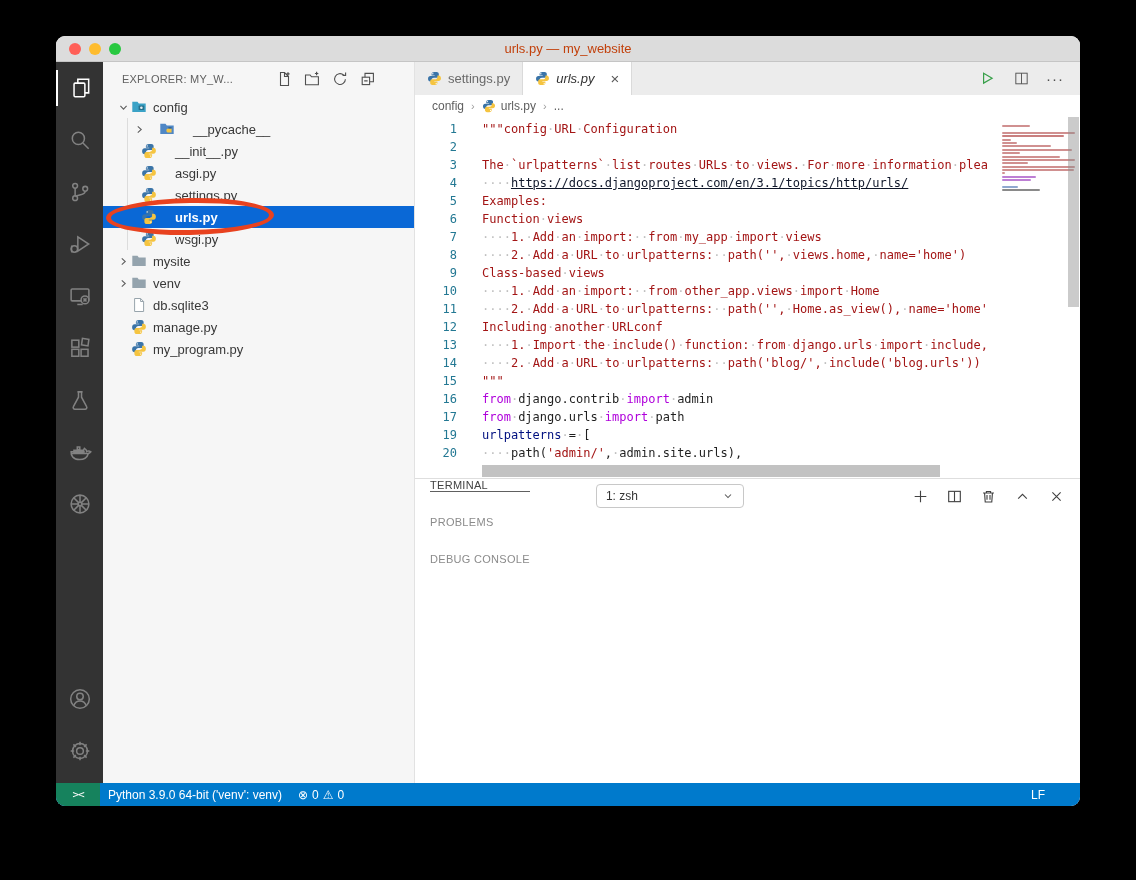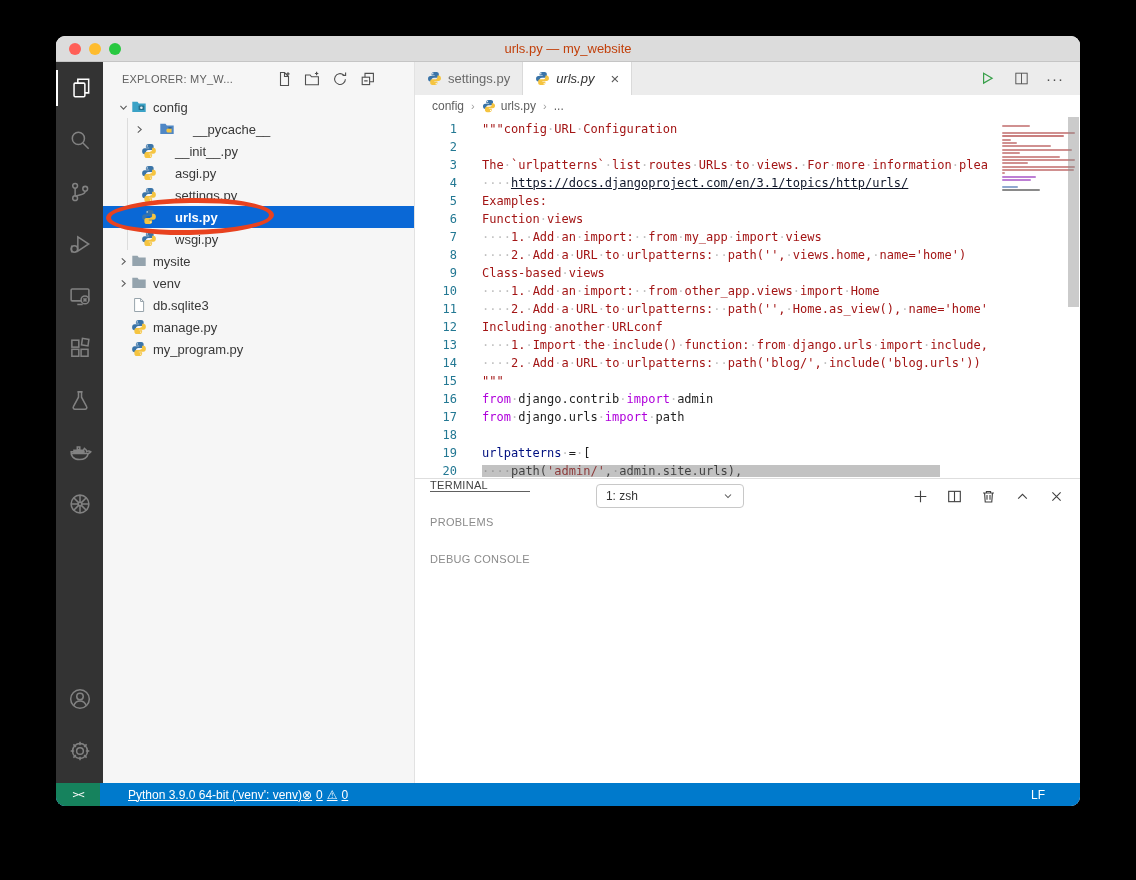--- a/index.html
+++ b/index.html
@@ -111,21 +111,21 @@
   .term-content { padding:14px 0 0 13px; font-family:"DejaVu Sans Mono", monospace; font-size:12.5px; color:#2b2b2b; }
   .t-plain { color:#2b2b2b; } .t-green { color:#13a10e; } .t-cyan { color:#0598bc; font-weight:bold; }
   .cursor-box { display:inline-block; width:8px; height:15px; border:1px solid #3a3a3a; margin-left:7px; vertical-align:-2px; }
 
   
   .statusbar { height:23px; background:#007acc; color:#fff; display:flex; align-items:center;
                font-size:12px; flex:0 0 auto; }
   .sb-remote { width:44px; height:100%; background:#16825d; display:flex; align-items:center; justify-content:center;
                font-family:"DejaVu Sans Mono", monospace; font-size:11px; letter-spacing:-1px; cursor:pointer; }
   .sb-item { display:flex; align-items:center; gap:4px; cursor:pointer; white-space:nowrap; }
-  .sb-left { display:flex; align-items:center; margin-left:28px;text-decoration:underline; }
+  .sb-left { display:flex; align-items:center; gap:16px; margin-left:8px; }
   .sb-right { margin-left:auto; display:flex; align-items:center; gap:17px; padding-right:13px;flex-direction:column; }
   .sb-icon { font-size:12px; }
   .sb-svg svg { width:14px; height:14px; stroke:#fff; fill:none; stroke-width:1.2; display:block; }
 </style>
 </head>
 <body>
 
 <div class="stage">
   <div class="window">
 
@@ -473,21 +473,20 @@
               <div class="code-line"><div class="ln">8</div><div class="lt"><span class="str"><span class="ws">·</span><span class="ws">·</span><span class="ws">·</span><span class="ws">·</span>2.<span class="ws">·</span>Add<span class="ws">·</span>a<span class="ws">·</span>URL<span class="ws">·</span>to<span class="ws">·</span>urlpatterns:<span class="ws">·</span><span class="ws">·</span>path('',<span class="ws">·</span>views.home,<span class="ws">·</span>name='home')</span></div></div>
               <div class="code-line"><div class="ln">9</div><div class="lt"><span class="str">Class-based<span class="ws">·</span>views</span></div></div>
               <div class="code-line"><div class="ln">10</div><div class="lt"><span class="str"><span class="ws">·</span><span class="ws">·</span><span class="ws">·</span><span class="ws">·</span>1.<span class="ws">·</span>Add<span class="ws">·</span>an<span class="ws">·</span>import:<span class="ws">·</span><span class="ws">·</span>from<span class="ws">·</span>other_app.views<span class="ws">·</span>import<span class="ws">·</span>Home</span></div></div>
               <div class="code-line"><div class="ln">11</div><div class="lt"><span class="str"><span class="ws">·</span><span class="ws">·</span><span class="ws">·</span><span class="ws">·</span>2.<span class="ws">·</span>Add<span class="ws">·</span>a<span class="ws">·</span>URL<span class="ws">·</span>to<span class="ws">·</span>urlpatterns:<span class="ws">·</span><span class="ws">·</span>path('',<span class="ws">·</span>Home.as_view(),<span class="ws">·</span>name='home'</span></div></div>
               <div class="code-line"><div class="ln">12</div><div class="lt"><span class="str">Including<span class="ws">·</span>another<span class="ws">·</span>URLconf</span></div></div>
               <div class="code-line"><div class="ln">13</div><div class="lt"><span class="str"><span class="ws">·</span><span class="ws">·</span><span class="ws">·</span><span class="ws">·</span>1.<span class="ws">·</span>Import<span class="ws">·</span>the<span class="ws">·</span>include()<span class="ws">·</span>function:<span class="ws">·</span>from<span class="ws">·</span>django.urls<span class="ws">·</span>import<span class="ws">·</span>include,</span></div></div>
               <div class="code-line"><div class="ln">14</div><div class="lt"><span class="str"><span class="ws">·</span><span class="ws">·</span><span class="ws">·</span><span class="ws">·</span>2.<span class="ws">·</span>Add<span class="ws">·</span>a<span class="ws">·</span>URL<span class="ws">·</span>to<span class="ws">·</span>urlpatterns:<span class="ws">·</span><span class="ws">·</span>path('blog/',<span class="ws">·</span>include('blog.urls'))</span></div></div>
               <div class="code-line"><div class="ln">15</div><div class="lt"><span class="str">"""</span></div></div>
               <div class="code-line"><div class="ln">16</div><div class="lt"><span class="kw">from</span><span class="df"><span class="ws">·</span>django.contrib<span class="ws">·</span></span><span class="kw">import</span><span class="df"><span class="ws">·</span>admin</span></div></div>
               <div class="code-line"><div class="ln">17</div><div class="lt"><span class="kw">from</span><span class="df"><span class="ws">·</span>django.urls<span class="ws">·</span></span><span class="kw">import</span><span class="df"><span class="ws">·</span>path</span></div></div>
-              <div class="code-line"><div class="ln">18</div><div class="lt"></div></div>
               <div class="code-line"><div class="ln">19</div><div class="lt"><span class="vr">urlpatterns</span><span class="df"><span class="ws">·</span>=<span class="ws">·</span>[</span></div></div>
               <div class="code-line"><div class="ln">20</div><div class="lt"><span class="df"><span class="ws">·</span><span class="ws">·</span><span class="ws">·</span><span class="ws">·</span>path(</span><span class="str">'admin/'</span><span class="df">,<span class="ws">·</span>admin.site.urls),</span></div></div>
             </div>
           <div class="minimap" id="minimap">
               <div class="mm-bar" style="width: 28px; background: rgb(208, 144, 144);"></div>
               <div class="mm-bar" style="width: 0px; background: transparent;"></div>
               <div class="mm-bar" style="width: 73px; background: rgb(208, 144, 144);"></div>
               <div class="mm-bar" style="width: 62px; background: rgb(201, 127, 127);"></div>
               <div class="mm-bar" style="width: 9px; background: rgb(208, 144, 144);"></div>
               <div class="mm-bar" style="width: 15px; background: rgb(208, 144, 144);"></div>

